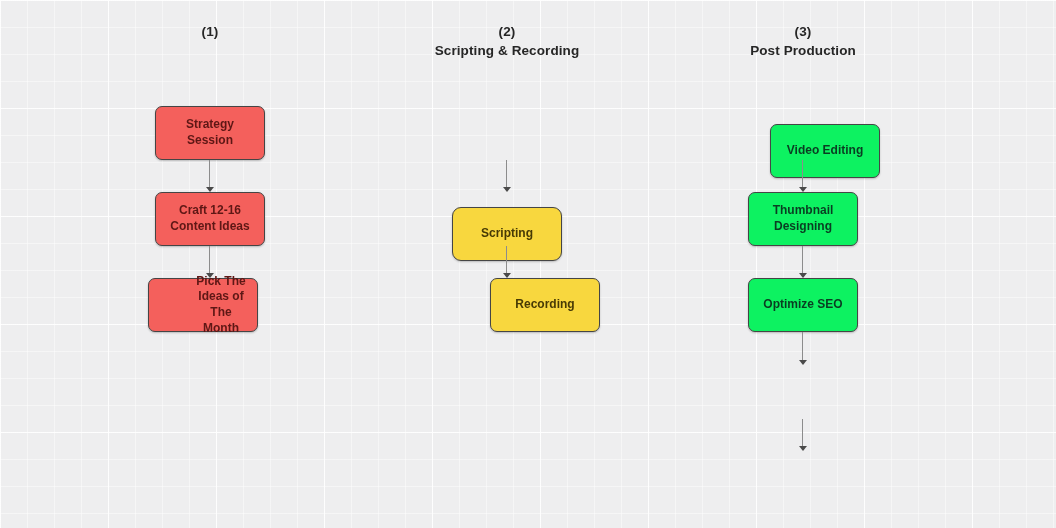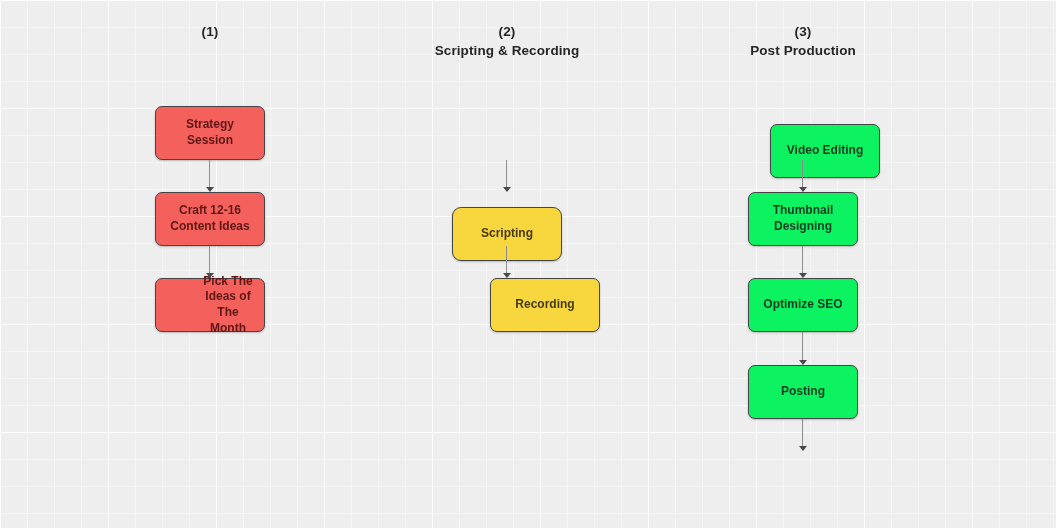--- a/index.html
+++ b/index.html
@@ -50,21 +50,21 @@
 <body>
 
 <div class="canvas" style="--line: #8c8c8c; --arrow: #4a4a4a; background-color: rgb(238, 238, 239);">
 
   <div class="col" style="--fill: #f4605c; --border: #454545; --text: #5e1715;">
     <div class="col-header" style="left:100px;">
       <div>(1)</div>
     </div>
     <div class="node" style="left:155px;top:106px;">Strategy Session</div>
     <div class="node" style="left:155px;top:192px;">Craft 12-16 Content Ideas</div>
-    <div class="node" style="left:155px;top:278px;padding-left:43px;">Pick The Ideas of The Month</div>
+    <div class="node" style="left:148px;top:278px;padding-left:43px;">Pick The Ideas of The Month</div>
     <div class="connector" style="left:209px;top:160px;height:27px;"></div>
     <div class="arrowhead" style="left:206px;top:187px;"></div>
     <div class="connector" style="left:209px;top:246px;height:27px;"></div>
     <div class="arrowhead" style="left:206px;top:273px;"></div>
   </div>
 
   <div class="col" style="--fill: #f8d73e; --border: #454545; --text: #473a05;">
     <div class="col-header" style="left:397px;">
       <div>(2)</div>
       <div>Scripting &amp; Recording</div>
@@ -78,21 +78,20 @@
   </div>
 
   <div class="col" style="--fill: #0df261; --border: #454545; --text: #0a3d22;">
     <div class="col-header" style="left:693px;">
       <div>(3)</div>
       <div>Post Production</div>
     </div>
     <div class="node" style="left:770px;top:106px;margin-top:18px;">Video Editing</div>
     <div class="node" style="left:748px;top:192px;">Thumbnail Designing</div>
     <div class="node" style="left:748px;top:278px;">Optimize SEO</div>
-    <div class="node" style="left:748px;top:365px;">Posting</div>
     <div class="connector" style="left:802px;top:160px;height:27px;"></div>
     <div class="arrowhead" style="left:799px;top:187px;"></div>
     <div class="connector" style="left:802px;top:246px;height:27px;"></div>
     <div class="arrowhead" style="left:799px;top:273px;"></div>
     <div class="connector" style="left:802px;top:332px;height:28px;"></div>
     <div class="arrowhead" style="left:799px;top:360px;"></div>
     <div class="connector" style="left:802px;top:419px;height:27px;"></div>
     <div class="arrowhead" style="left:799px;top:446px;"></div>
   </div>
 

